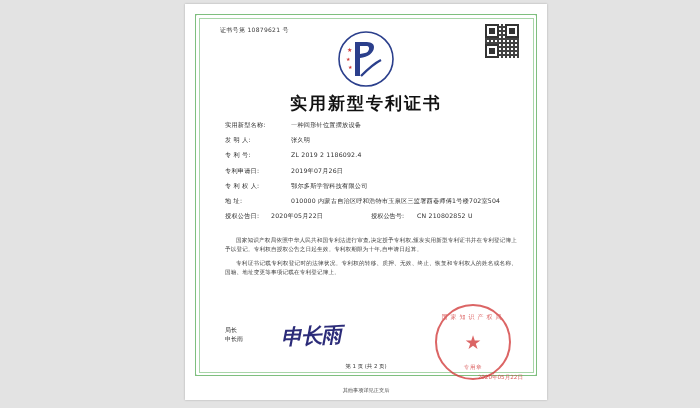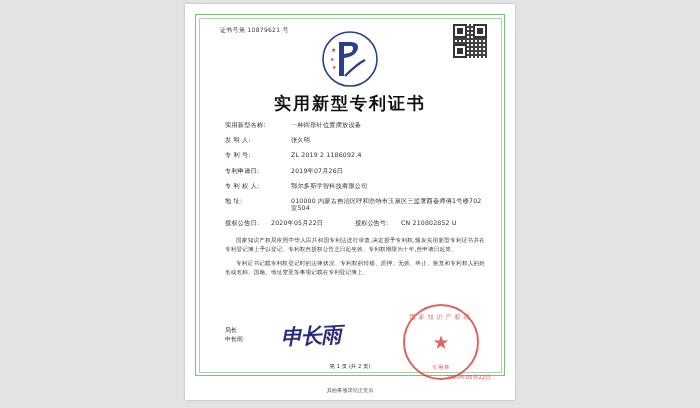--- a/index.html
+++ b/index.html
@@ -22,20 +22,21 @@
   }
   .sheet {
     position: absolute;
     left: 185px;
     top: 4px;
     width: 330px;
     height: 396px;
     background: #ffffff;
     box-shadow: 0 0 2px rgba(0,0,0,0.25);
     overflow: hidden;
+    padding-left: 32px;
   }
   
   .frame-outer {
     position: absolute;
     left: 10px; top: 10px; right: 10px; bottom: 24px;
     border: 1.5px solid #7fbf7f;
     border-radius: 2px;
   }
   .frame-inner {
     position: absolute;

